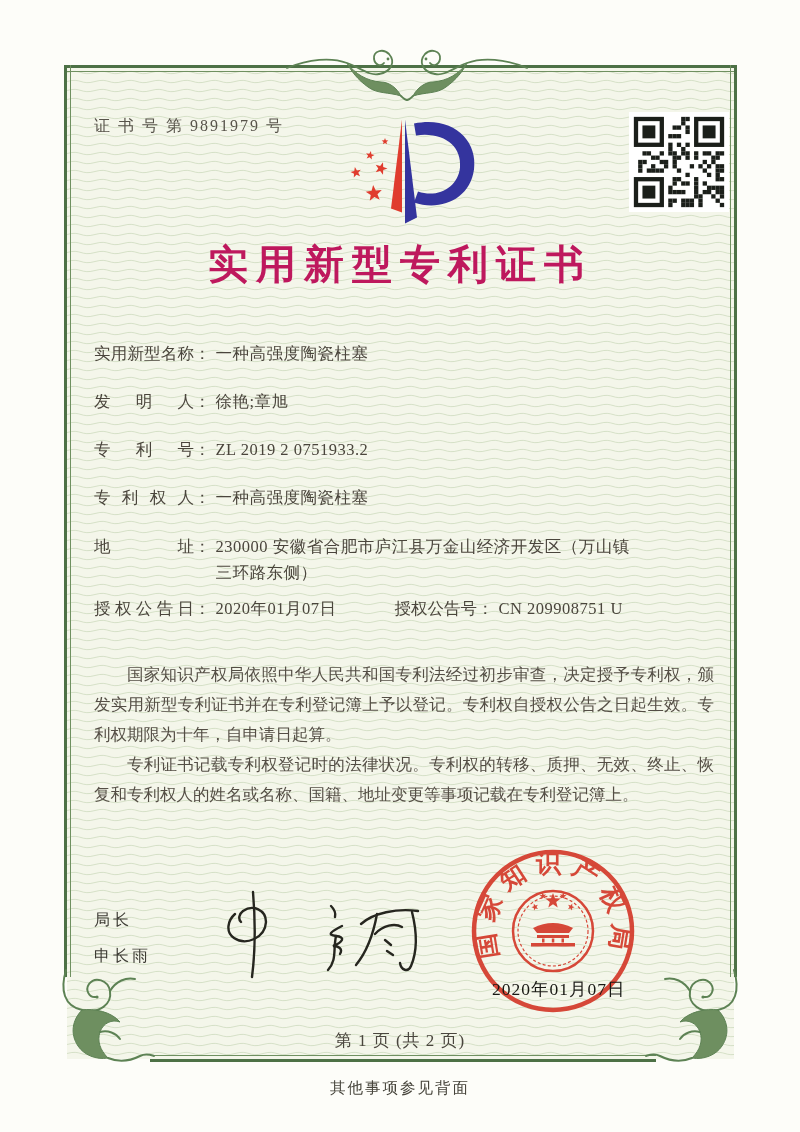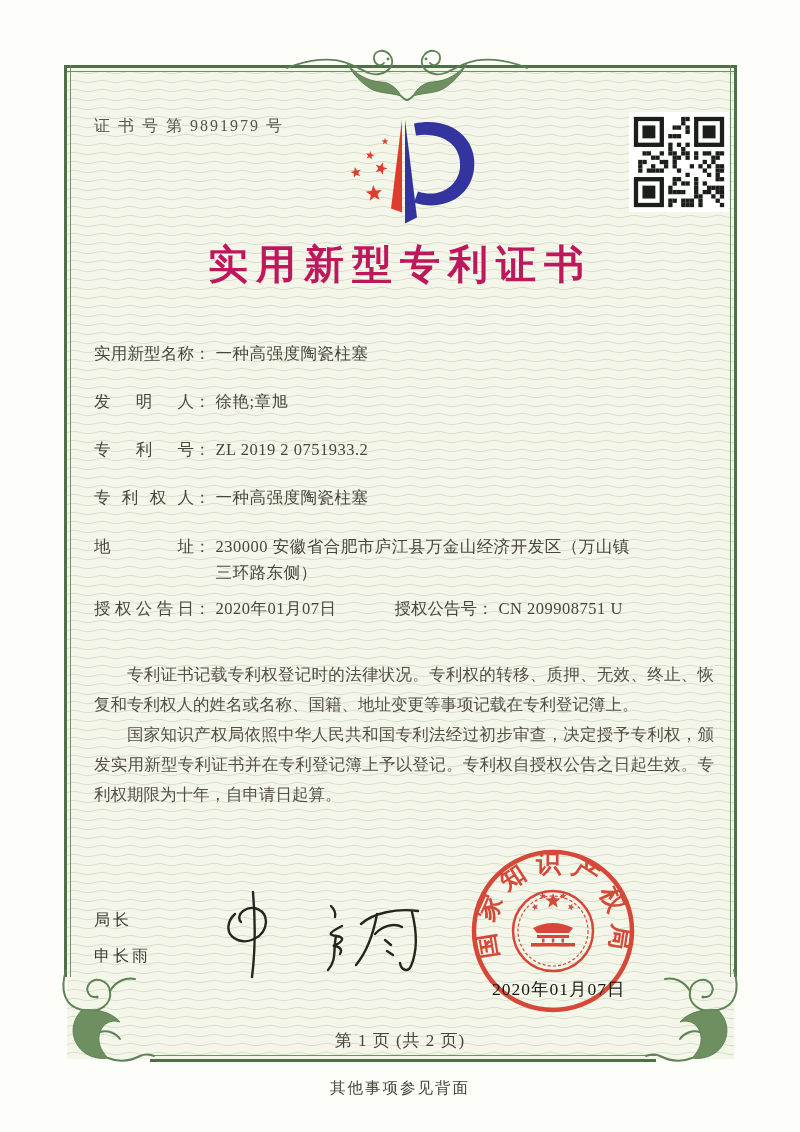--- a/index.html
+++ b/index.html
@@ -252,22 +252,22 @@
     </div>
     <div class="row row-address">
       <span class="lbl">地址</span><span class="colon">：</span><span class="val"><span>230000 安徽省合肥市庐江县万金山经济开发区（万山镇</span><br><span>三环路东侧）</span></span>
     </div>
     <div class="row row-grant">
       <span class="lbl">授权公告日</span><span class="colon">：</span><span class="val">2020年01月07日</span><span class="pair2"><span class="lbl2">授权公告号</span><span class="colon">：</span><span class="val">CN 209908751 U</span></span>
     </div>
   </div>
 
   <div class="paras">
+    <p>国家知识产权局依照中华人民共和国专利法经过初步审查，决定授予专利权，颁发实用新型专利证书并在专利登记簿上予以登记。专利权自授权公告之日起生效。专利权期限为十年，自申请日起算。</p>
     <p>专利证书记载专利权登记时的法律状况。专利权的转移、质押、无效、终止、恢复和专利权人的姓名或名称、国籍、地址变更等事项记载在专利登记簿上。</p>
-    <p>国家知识产权局依照中华人民共和国专利法经过初步审查，决定授予专利权，颁发实用新型专利证书并在专利登记簿上予以登记。专利权自授权公告之日起生效。专利权期限为十年，自申请日起算。</p>
   </div>
 
   <div class="sig-block">
     <div class="line">局长</div>
     <div class="line">申长雨</div>
   </div>
 
   <svg class="sig-script" width="225" height="110" viewBox="0 0 225 110">
     <g fill="none" stroke="#26261f" stroke-width="2.4" stroke-linecap="round">
       <path d="M20,34 C13,40 10,52 19,58 C31,66 50,58 51,42 C51,30 38,24 28,31 C24,34 23,39 26,42"></path>

